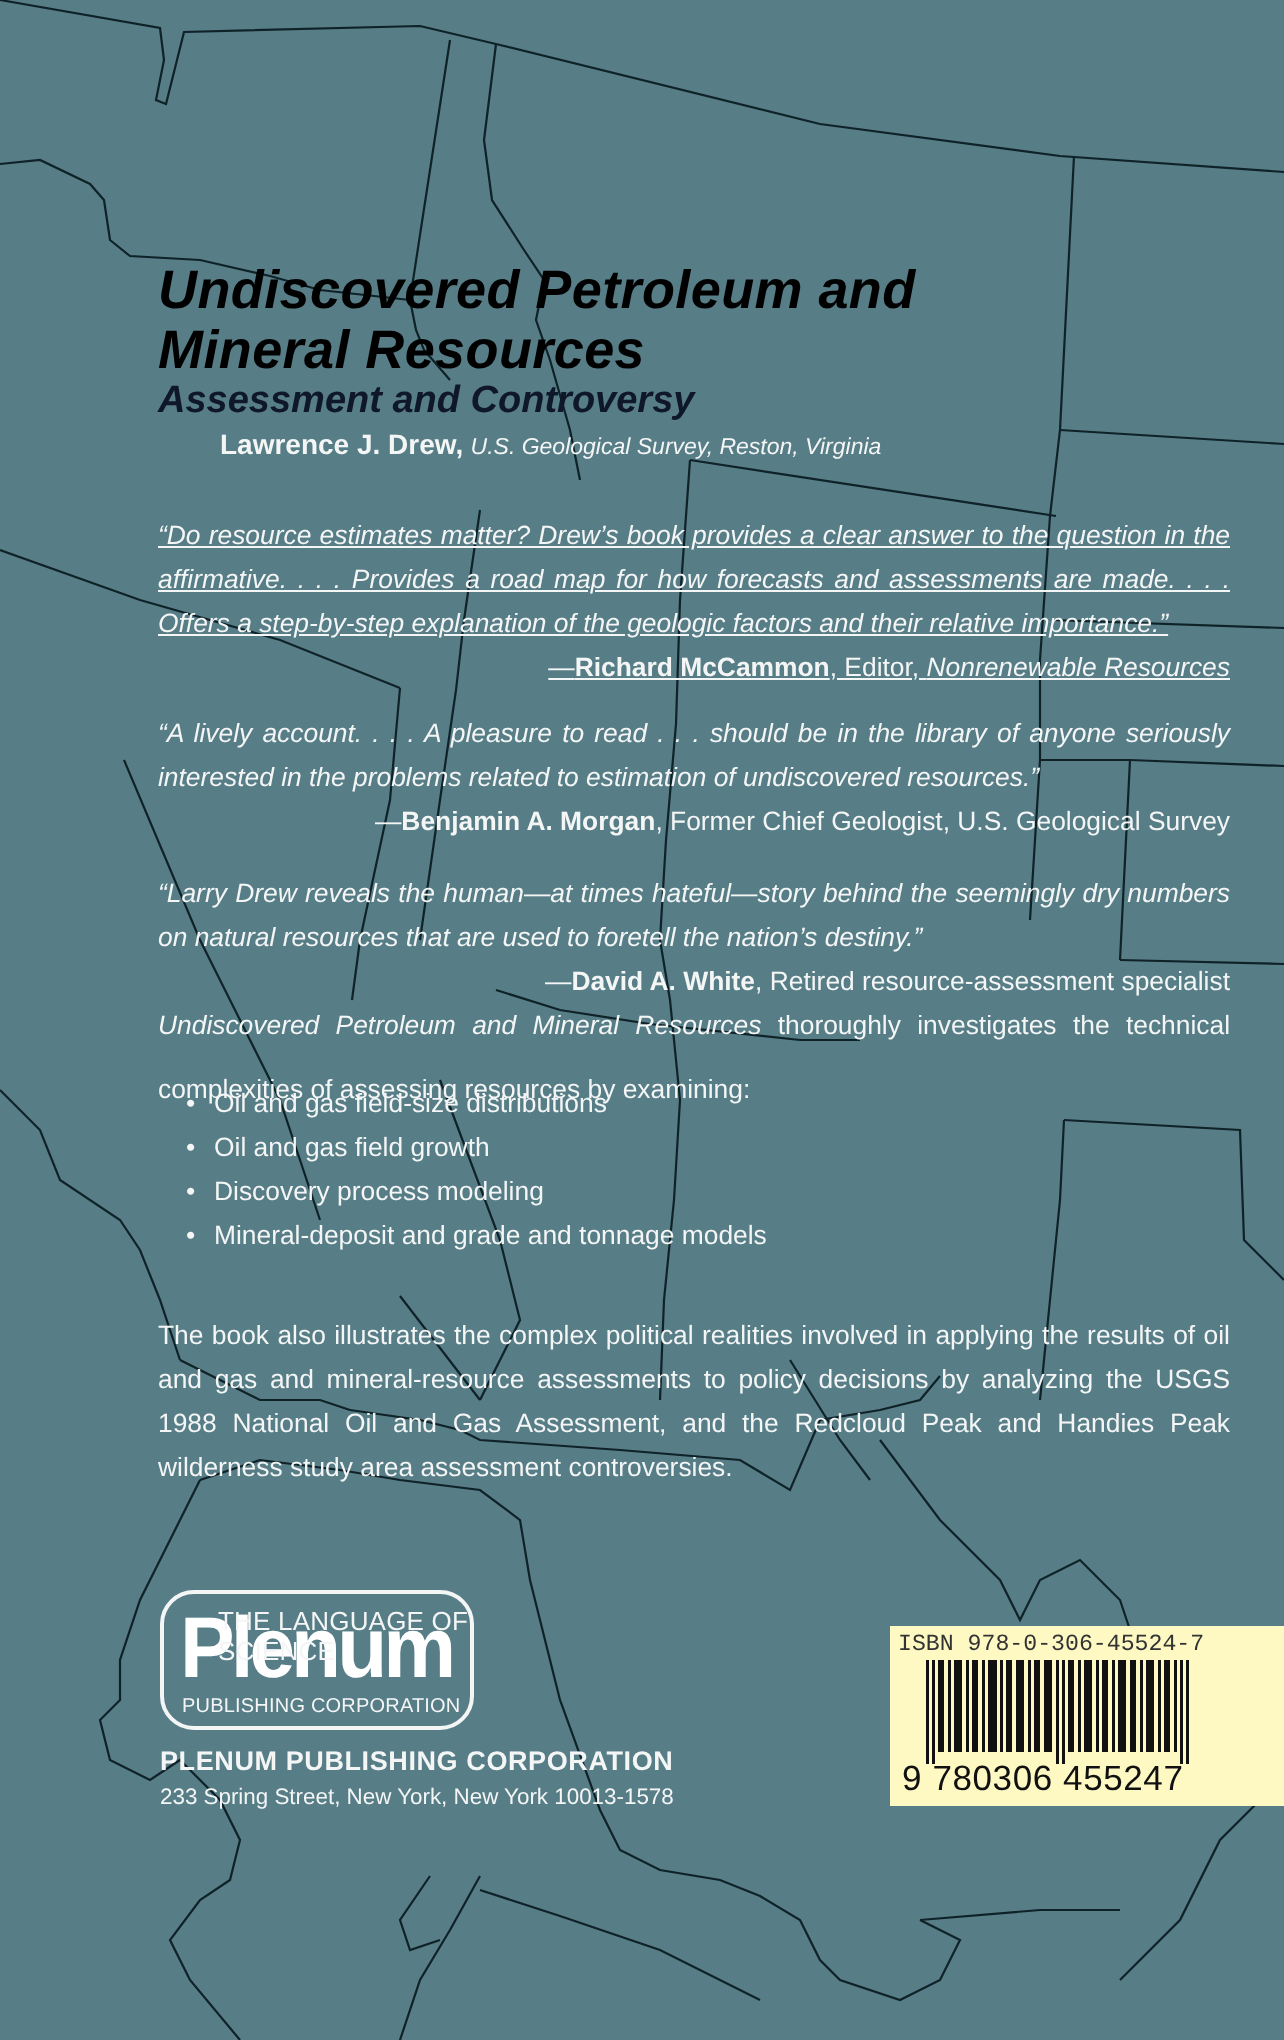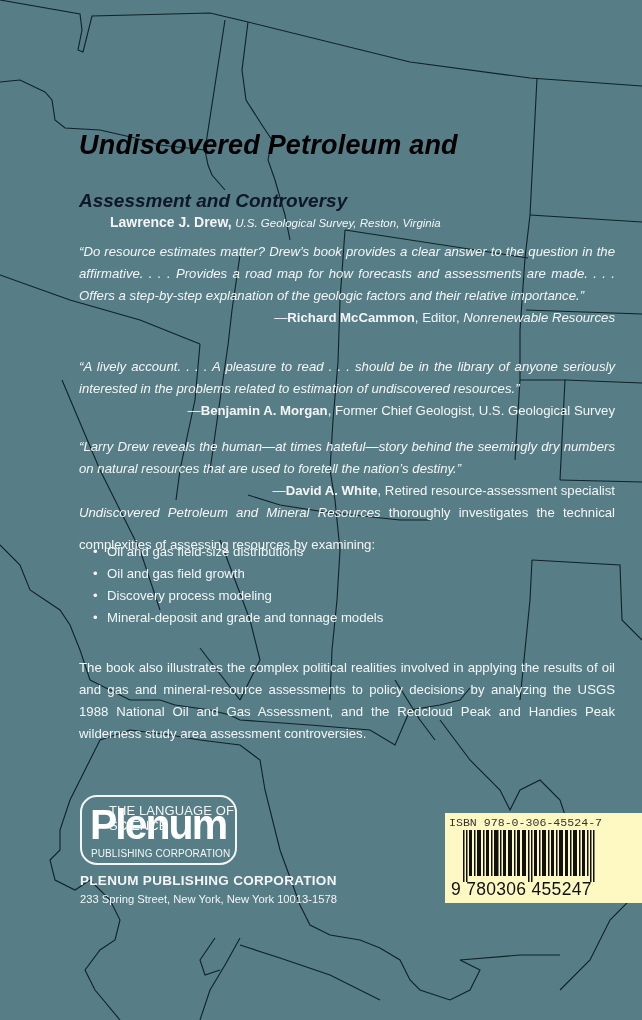--- a/index.html
+++ b/index.html
@@ -90,28 +90,29 @@
   <path d="M100,740 L80,780 L70,800 L60,830 L60,850 L50,860 L55,880 L75,890 L90,880 L110,900 L120,920 L115,940 L100,950 L85,970 L95,990 L120,1020"></path>
   <path d="M240,938 L225,965 L210,990 L200,1020"></path>
   <path d="M215,938 L200,960 L205,975 L220,970"></path>
   <path d="M240,945 L280,958 L330,975 L380,1000"></path>
   <path d="M460,960 L520,955 L560,955"></path>
 </svg>
 
 <div class="content">
   <div class="title">
     <div>Undiscovered Petroleum and</div>
+    <div>Mineral Resources</div>
   </div>
   <div class="subtitle">Assessment and Controversy</div>
   <div class="author">
     <span class="name">Lawrence J. Drew,</span>
     <span class="aff">U.S. Geological Survey, Reston, Virginia</span>
   </div>
 
-  <div class="quote" style="top:241px;">
+  <div class="quote" style="top:257px;text-decoration:underline;">
     <div class="text">“Do resource estimates matter? Drew’s book provides a clear answer to the question in the affirmative. . . . Provides a road map for how forecasts and assessments are made. . . . Offers a step-by-step explanation of the geologic factors and their relative importance.”</div>
     <div class="attr"><span>—</span><b>Richard McCammon</b><span>, Editor, </span><i>Nonrenewable Resources</i></div>
   </div>
 
   <div class="quote" style="top:356px;">
     <div class="text">“A lively account. . . . A pleasure to read . . . should be in the library of anyone seriously interested in the problems related to estimation of undiscovered resources.”</div>
     <div class="attr"><span>—</span><b>Benjamin A. Morgan</b><span>, Former Chief Geologist, U.S. Geological Survey</span></div>
   </div>
 
   <div class="quote" style="top:436px;">

